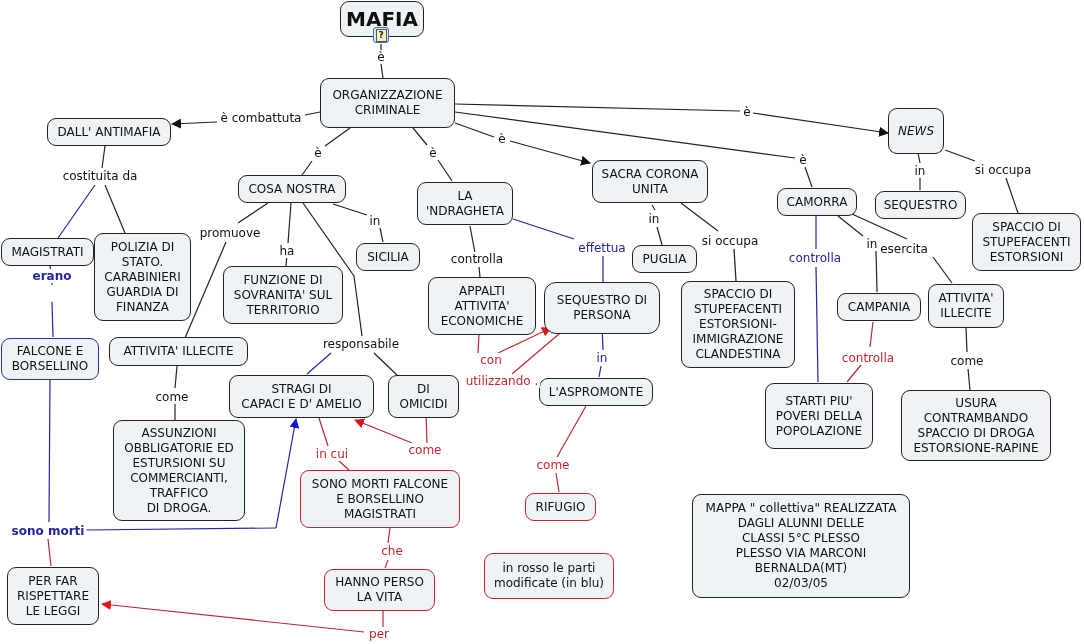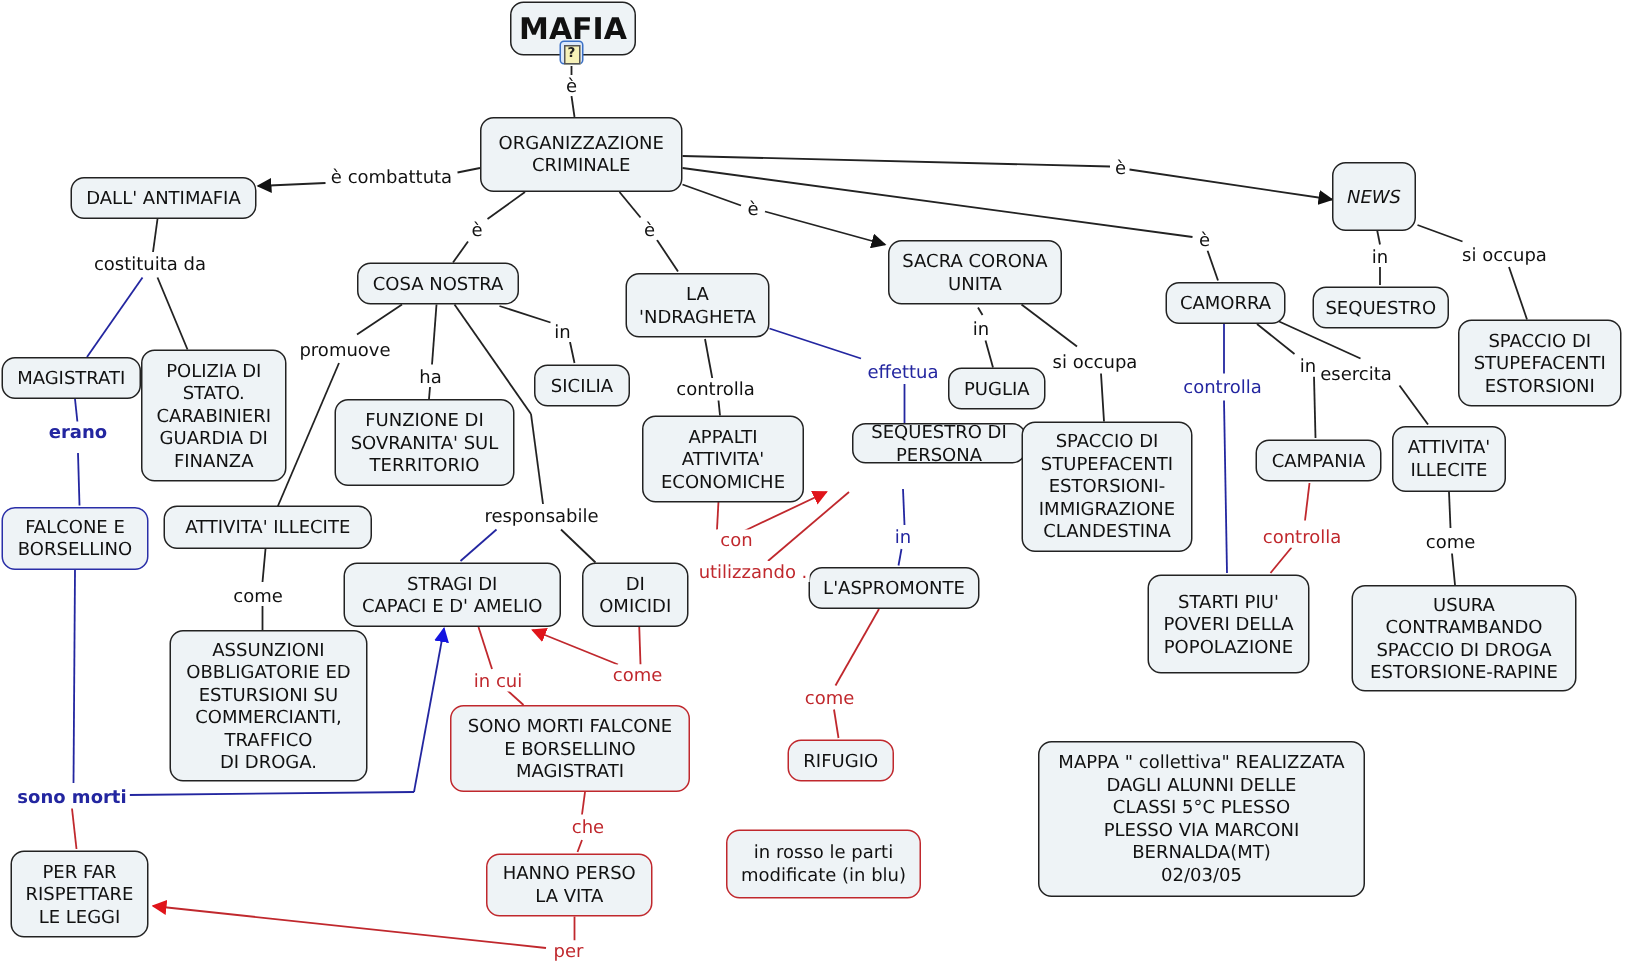--- a/index.html
+++ b/index.html
@@ -170,21 +170,21 @@
 <div class="node red" style="left:324px;top:569px;width:111px;height:42px;">HANNO PERSO
 LA VITA</div>
 <div class="node" style="left:7px;top:567px;width:92px;height:58px;">PER FAR
 RISPETTARE
 LE LEGGI</div>
 <div class="node" style="left:417px;top:182px;width:96px;height:43px;">LA
 'NDRAGHETA</div>
 <div class="node" style="left:428px;top:277px;width:108px;height:58px;">APPALTI
 ATTIVITA'
 ECONOMICHE</div>
-<div class="node" style="left:568px;top:282px;width:116px;height:27px;">SEQUESTRO DI
+<div class="node" style="left:544px;top:282px;width:116px;height:52px;border-radius:12px;">SEQUESTRO DI
 PERSONA</div>
 <div class="node" style="left:539px;top:378px;width:114px;height:28px;">L'ASPROMONTE</div>
 <div class="node red" style="left:525px;top:493px;width:71px;height:28px;">RIFUGIO</div>
 <div class="node" style="left:592px;top:160px;width:116px;height:43px;">SACRA CORONA
 UNITA</div>
 <div class="node" style="left:632px;top:245px;width:65px;height:28px;">PUGLIA</div>
 <div class="node" style="left:681px;top:281px;width:114px;height:87px;">SPACCIO DI
 STUPEFACENTI
 ESTORSIONI-
 IMMIGRAZIONE
@@ -210,21 +210,21 @@
 <div class="node" style="left:692px;top:494px;width:218px;height:104px;">MAPPA " collettiva" REALIZZATA
 DAGLI ALUNNI DELLE
 CLASSI 5°C PLESSO
 PLESSO VIA MARCONI
 BERNALDA(MT)
 02/03/05</div>
 
 <div class="lbl" style="left:381px;top:57px;">è</div>
 <div class="lbl" style="left:261px;top:118px;">è combattuta</div>
 <div class="lbl" style="left:100px;top:176px;">costituita da</div>
-<div class="lbl blue bold" style="left:52px;top:288px;">erano</div>
+<div class="lbl blue bold" style="left:52px;top:276px;">erano</div>
 <div class="lbl blue bold" style="left:48px;top:531px;">sono morti</div>
 <div class="lbl" style="left:318px;top:153px;">è</div>
 <div class="lbl" style="left:433px;top:153px;">è</div>
 <div class="lbl" style="left:502px;top:139px;">è</div>
 <div class="lbl" style="left:803px;top:160px;">è</div>
 <div class="lbl" style="left:747px;top:112px;">è</div>
 <div class="lbl" style="left:230px;top:233px;">promuove</div>
 <div class="lbl" style="left:287px;top:251px;">ha</div>
 <div class="lbl" style="left:375px;top:221px;">in</div>
 <div class="lbl" style="left:361px;top:344px;">responsabile</div>

